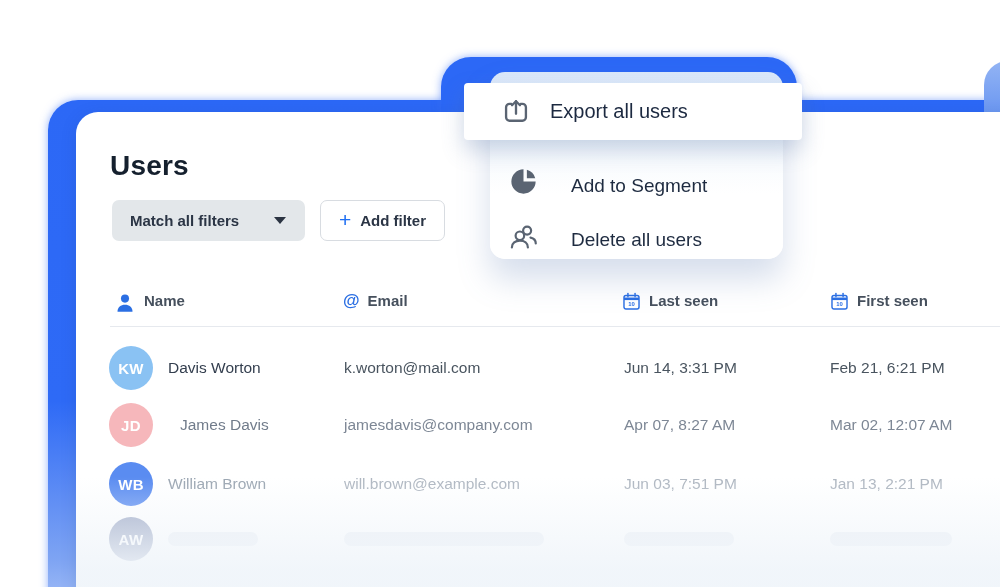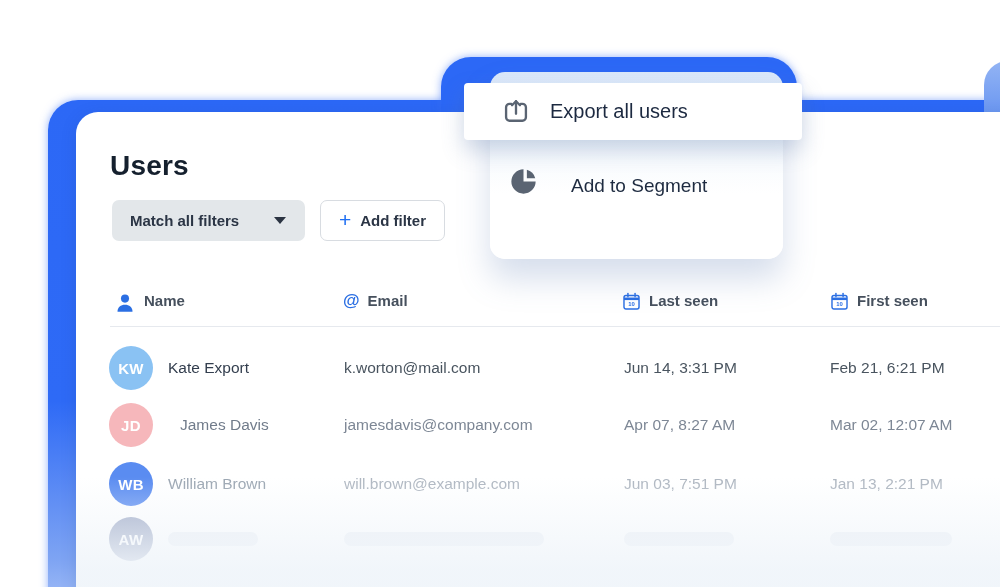--- a/index.html
+++ b/index.html
@@ -154,21 +154,21 @@
           <text x="12" y="18.2" text-anchor="middle" font-size="7.5" font-weight="bold" fill="#2b6fe3" font-family="Liberation Sans, sans-serif">10</text>
         </svg>
         <span>First seen</span>
       </div>
     </div>
 
     <div class="divider"></div>
 
     <div class="row row1">
       <div class="avatar" style="background: rgb(138, 194, 243);">KW</div>
-      <div class="cell cell-name">Kate Export</div>
+      <div class="cell cell-name">Davis Worton</div>
       <div class="cell cell-email">k.worton@mail.com</div>
       <div class="cell cell-last">Jun 14, 3:31 PM</div>
       <div class="cell cell-first">Feb 21, 6:21 PM</div>
     </div>
 
     <div class="row row2">
       <div class="avatar" style="background: rgb(246, 183, 187);">JD</div>
       <div class="cell cell-name">James Davis</div>
       <div class="cell cell-email">jamesdavis@company.com</div>
       <div class="cell cell-last">Apr 07, 8:27 AM</div>
@@ -194,20 +194,31 @@
     <div class="card-fade"></div>
   </div>
 
   <div class="menu-panel">
     <div class="menu-item mi-segment">
       <svg class="mi-icon" viewBox="0 0 24 24">
         <path d="M12 2.6 A9.4 9.4 0 1 0 21.4 12 L12 12 Z" fill="#5a6472"></path>
         <path d="M14.6 9.4 L14.6 2.9 A9.4 9.4 0 0 1 21.1 9.4 Z" fill="#5a6472"></path>
       </svg>
       <span class="menu-label">Add to Segment</span>
+    </div>
+    <div class="menu-item mi-delete">
+      <svg class="mi-icon" viewBox="0 0 24 24">
+        <g fill="none" stroke="#5a6472" stroke-width="1.7" stroke-linecap="round">
+          <circle cx="14.8" cy="8.2" r="3.1"></circle>
+          <path d="M17.4 13.6 c2.6 .5 4.1 2.2 4.1 4.6"></path>
+          <circle cx="9.2" cy="12.2" r="3.3"></circle>
+          <path d="M3 21.3 c0-3.4 2.7-5.3 6.2-5.3 s6.2 1.9 6.2 5.3"></path>
+        </g>
+      </svg>
+      <span class="menu-label">Delete all users</span>
     </div>
   </div>
 
   <div class="menu-elevated">
     <svg class="mi-icon" viewBox="0 0 24 24">
       <g fill="none" stroke="#5a6472" stroke-width="2" stroke-linecap="round" stroke-linejoin="round">
         <path d="M8 5 H6.5 A3 3 0 0 0 3.5 8 V16.5 A3 3 0 0 0 6.5 19.5 H17.5 A3 3 0 0 0 20.5 16.5 V8 A3 3 0 0 0 17.5 5 H16"></path>
         <path d="M12 13.5 V2.8"></path>
         <path d="M8.6 6.2 L12 2.8 L15.4 6.2"></path>
       </g>

